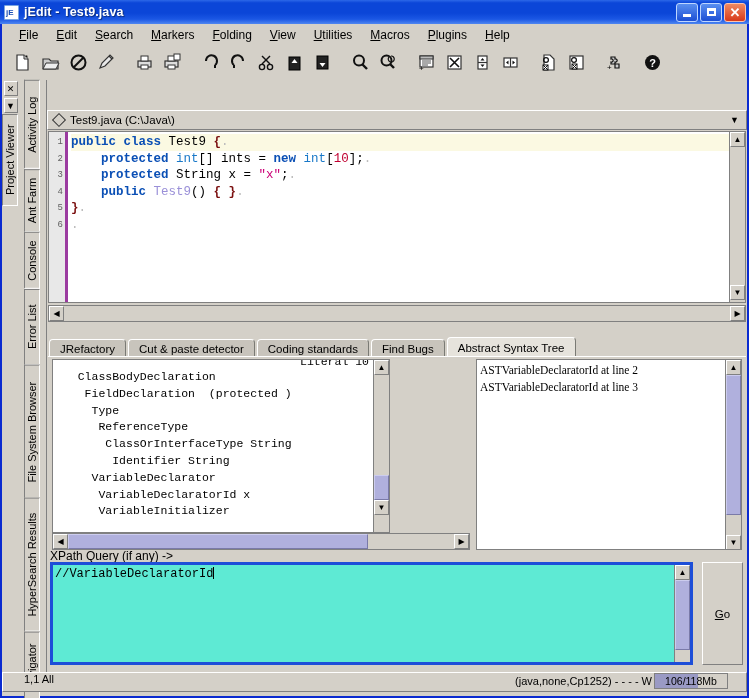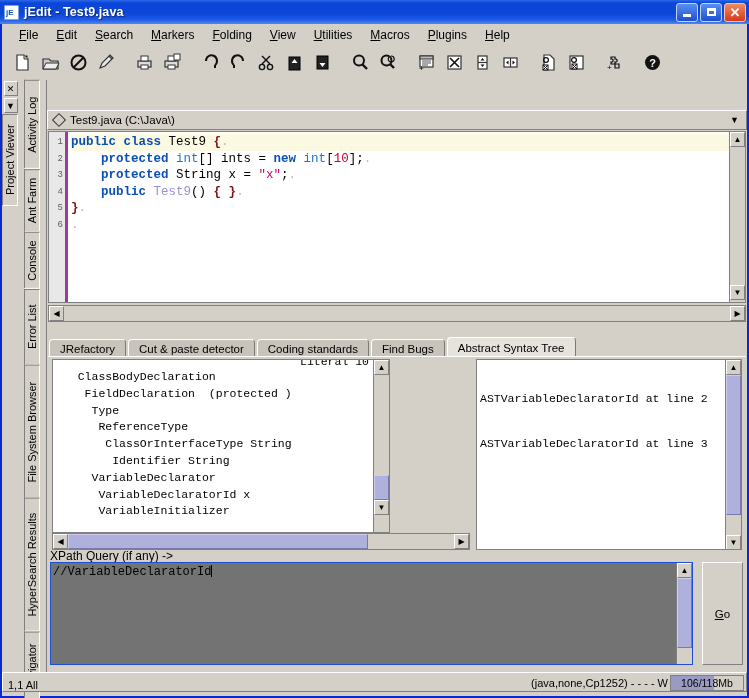--- a/index.html
+++ b/index.html
@@ -103,45 +103,45 @@
     border-top:1px solid #fff;box-sizing:border-box;}
   .ast-box{position:absolute;left:4px;top:2px;width:338px;height:174px;background:#fff;border:1px solid #808080;
     box-sizing:border-box;overflow:hidden;}
   .ast-text{font-family:"Liberation Mono",monospace;font-size:11.5px;line-height:16.8px;white-space:pre;padding-left:4px;}
   .ast-cut{position:absolute;right:20px;top:-5px;font-family:"Liberation Mono",monospace;font-size:11.5px;color:#000;}
   .ast-hsb{position:absolute;left:4px;top:176px;width:418px;height:17px;background:#d4d0c8;border:1px solid #808080;
     box-sizing:border-box;display:flex;align-items:center;}
 
   .res-box{position:absolute;left:428px;top:2px;width:266px;height:191px;background:#fff;border:1px solid #808080;
     box-sizing:border-box;overflow:hidden;}
-  .res-item{font-family:Liberation Mono, monospace;font-size:11.5px;line-height:17px;white-space:pre;padding-left:3px;margin-top:28px;}
+  .res-item{font-family:Liberation Serif, serif;font-size:11.5px;line-height:17px;white-space:pre;padding-left:3px;}
 
   
   .xp-label{position:absolute;left:48px;top:525px;font-size:12px;}
-  .xp-box{position:absolute;left:48px;top:538px;width:643px;height:103px;background:#737373;border:1px solid #1d4ed8;
+  .xp-box{position:absolute;left:48px;top:538px;width:643px;height:103px;background:#5eead4;border:3px solid #1d4ed8;
     box-sizing:border-box;overflow:hidden;}
   .xp-text{font-family:"Liberation Mono",monospace;font-size:12px;padding:2px 0 0 2px;white-space:pre;}
   .caret{display:inline-block;width:1px;height:12px;background:#000;vertical-align:-2px;}
   .go-btn{position:absolute;left:700px;top:538px;width:41px;height:103px;background:#d4d0c8;
     border:1px solid #fff;border-right-color:#808080;border-bottom-color:#808080;box-sizing:border-box;
     display:flex;align-items:center;justify-content:center;font-size:11.5px;}
   .go-btn u{text-decoration:underline;}
 
   
   .bdock{position:absolute;left:45px;top:646px;width:700px;height:24px;background:#d4d0c8;display:flex;align-items:center;
     padding-left:6px;box-sizing:border-box;gap:3px;}
   .bdbtn{width:17px;height:17px;background:#d4d0c8;border:1px solid #fff;border-right-color:#808080;
     border-bottom-color:#808080;display:flex;align-items:center;justify-content:center;font-size:9px;box-sizing:border-box;}
   .bdtab{height:18px;line-height:16px;padding:0 8px;font-size:11.5px;background:#b8b4ac;
     border:1px solid #fff;border-right-color:#707070;border-bottom-color:#707070;box-sizing:border-box;}
 
   
   .status{position:absolute;left:2px;top:672px;width:745px;height:20px;background:#d4d0c8;
     border:1px solid #fff;border-right-color:#808080;border-bottom-color:#808080;box-sizing:border-box;
-    display:flex;align-items:flex-end;padding:0 2px;font-size:11px;}
+    display:flex;align-items:flex-start;padding:0 18px;font-size:11px;}
   .st-left{padding-left:3px;}
   .st-right{margin-left:auto;display:flex;align-items:center;}
   .mem{position:relative;width:74px;height:16px;background:#d4d0c8;border:1px solid #808080;box-sizing:border-box;
     margin-left:2px;overflow:hidden;}
   .mem-fill{position:absolute;left:0;top:0;height:100%;background:#9a9ac4;}
   .mem-txt{position:absolute;left:0;top:0;width:100%;height:100%;display:flex;align-items:center;justify-content:center;
     font-size:10.5px;color:#000;}
 </style>
 </head>
 <body>

